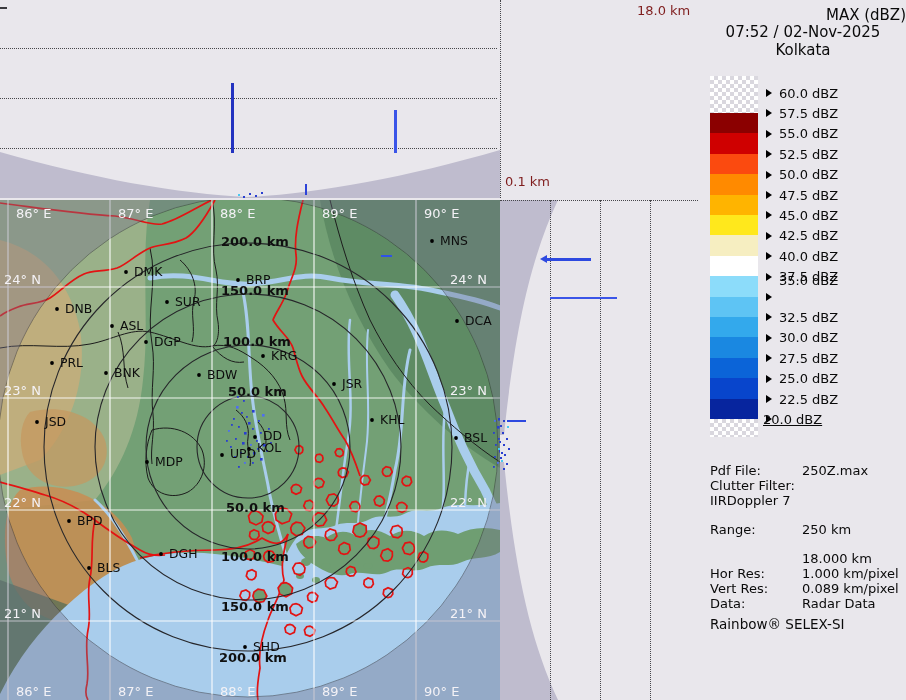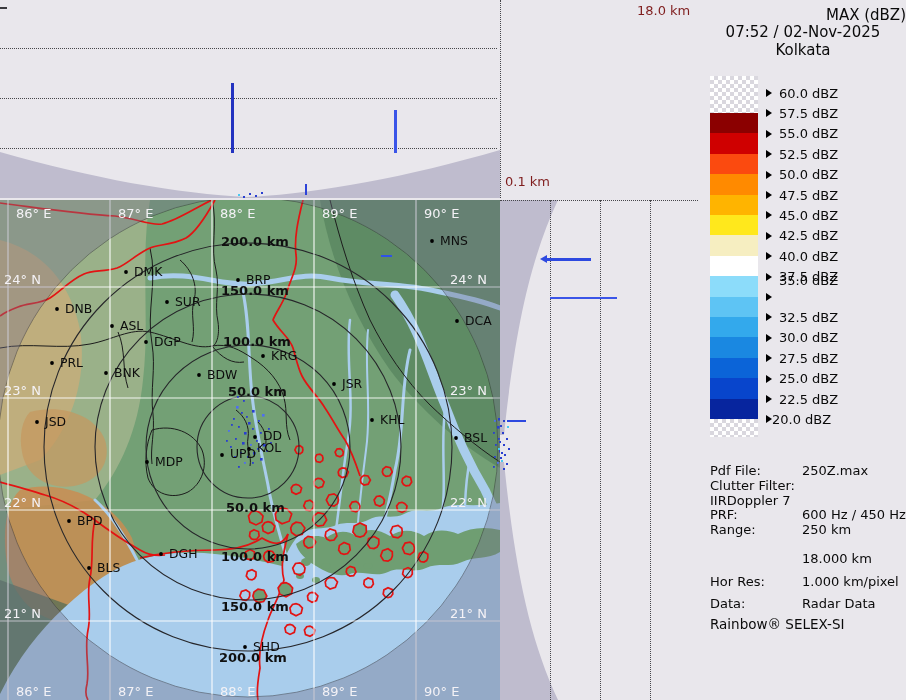--- a/index.html
+++ b/index.html
@@ -378,46 +378,46 @@
         <div class="leg-label" style="position: absolute; top: 308.9px; left: 79px;">32.5 dBZ</div>
         <div class="leg-arrow" style="position: absolute; left: 66px; top: 333.8px;"></div>
         <div class="leg-label" style="position: absolute; top: 329.3px; left: 79px;">30.0 dBZ</div>
         <div class="leg-arrow" style="position: absolute; left: 66px; top: 354.2px;"></div>
         <div class="leg-label" style="position: absolute; top: 349.7px; left: 79px;">27.5 dBZ</div>
         <div class="leg-arrow" style="position: absolute; left: 66px; top: 374.6px;"></div>
         <div class="leg-label" style="position: absolute; top: 370.1px; left: 79px;">25.0 dBZ</div>
         <div class="leg-arrow" style="position: absolute; left: 66px; top: 395px;"></div>
         <div class="leg-label" style="position: absolute; top: 390.5px; left: 79px;">22.5 dBZ</div>
         <div class="leg-arrow" style="position: absolute; left: 66px; top: 415.4px;"></div>
-        <div class="leg-label" style="position: absolute; top: 410.9px; left: 72px;">20.0 dBZ</div>
+        <div class="leg-label" style="position: absolute; top: 410.9px; left: 63px; text-decoration: underline;">20.0 dBZ</div>
       </div>
     <div id="meta" style="position:absolute;left:0;top:450px;width:206px;height:200px;">
         <div class="meta-row" style="position: absolute; top: 13px;">
           <span class="meta-label">Pdf File:</span>
           <span>250Z.max</span>
         </div>
         <div class="meta-row" style="position: absolute; top: 28px; flex-direction: column;">
           <span class="meta-label">Clutter Filter:</span>
           <span>IIRDoppler 7</span>
         </div>
-        <div class="meta-row" style="position: absolute; top: 57px;">
-          <span class="meta-label">PRF:</span>
-          <span>600 Hz / 450 Hz</span>
-        </div>
         <div class="meta-row" style="position: absolute; top: 72px;">
           <span class="meta-label">Range:</span>
           <span>250 km</span>
         </div>
         <div class="meta-row" style="position: absolute; top: 101px;">
           <span class="meta-label"></span>
           <span>18.000 km</span>
         </div>
-        <div class="meta-row" style="position: absolute; top: 124px; align-items: flex-end;">
+        <div class="meta-row" style="position: absolute; top: 116px; align-items: flex-end;">
           <span class="meta-label">Hor Res:</span>
           <span>1.000 km/pixel</span>
+        </div>
+        <div class="meta-row" style="position: absolute; top: 131px;">
+          <span class="meta-label">Vert Res:</span>
+          <span>0.089 km/pixel</span>
         </div>
         <div class="meta-row" style="position: absolute; top: 146px;">
           <span class="meta-label">Data:</span>
           <span>Radar Data</span>
         </div>
       </div>
     <div class="abs" style="left:10px;top:616px;font-size:13.5px;white-space:nowrap;">Rainbow® SELEX-SI</div>
   </div>
 </div>
 

